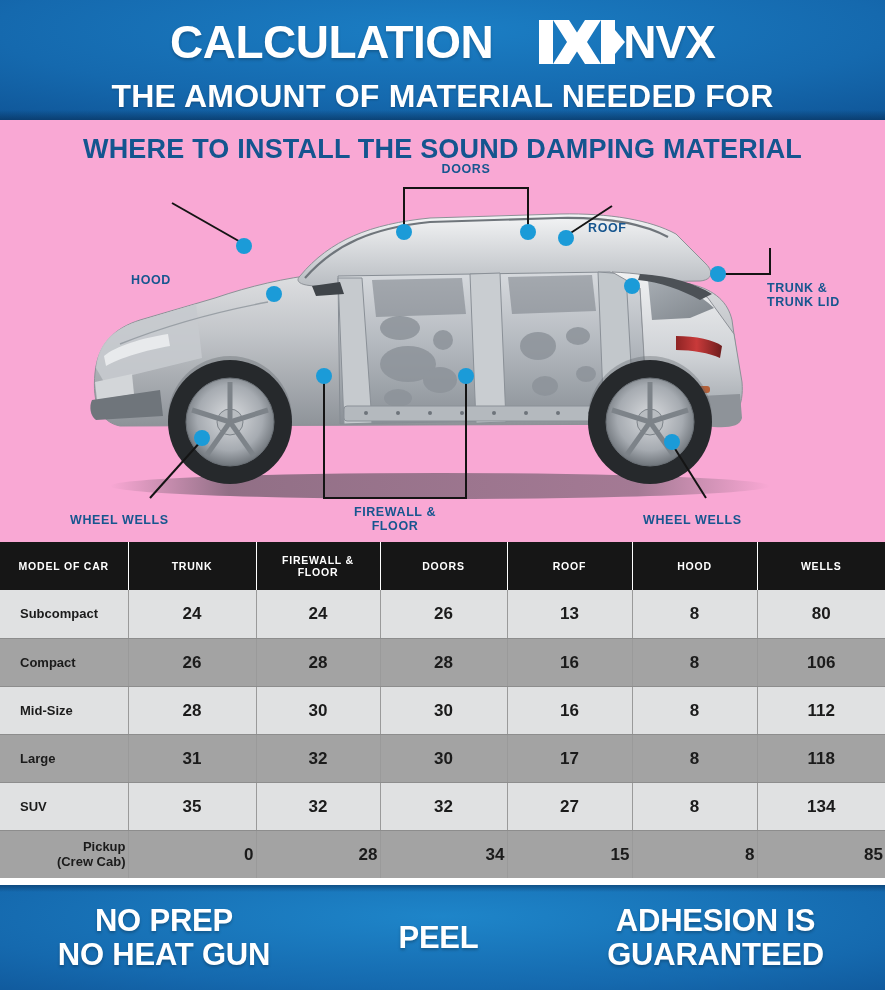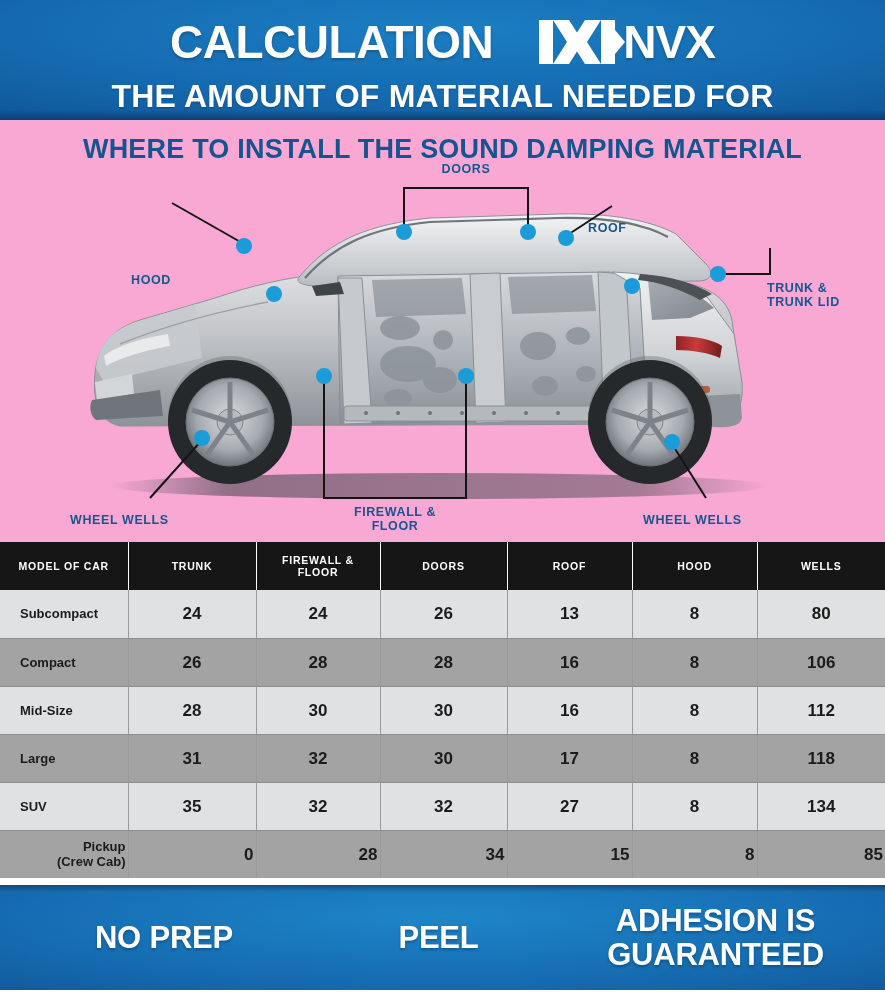--- a/index.html
+++ b/index.html
@@ -402,20 +402,21 @@
           <td>85</td>
         </tr>
       </tbody>
     </table>
   </div>
 
   <div class="footer">
     <div class="fpanel fp1">
       <div>
         <span>NO PREP</span><br>
+        <span>NO HEAT GUN</span>
       </div>
     </div>
     <div class="fdiv"></div>
     <div class="fpanel fp2">
       <div>
         <span>PEEL</span><br>
       </div>
     </div>
     <div class="fdiv"></div>
     <div class="fpanel fp3">

